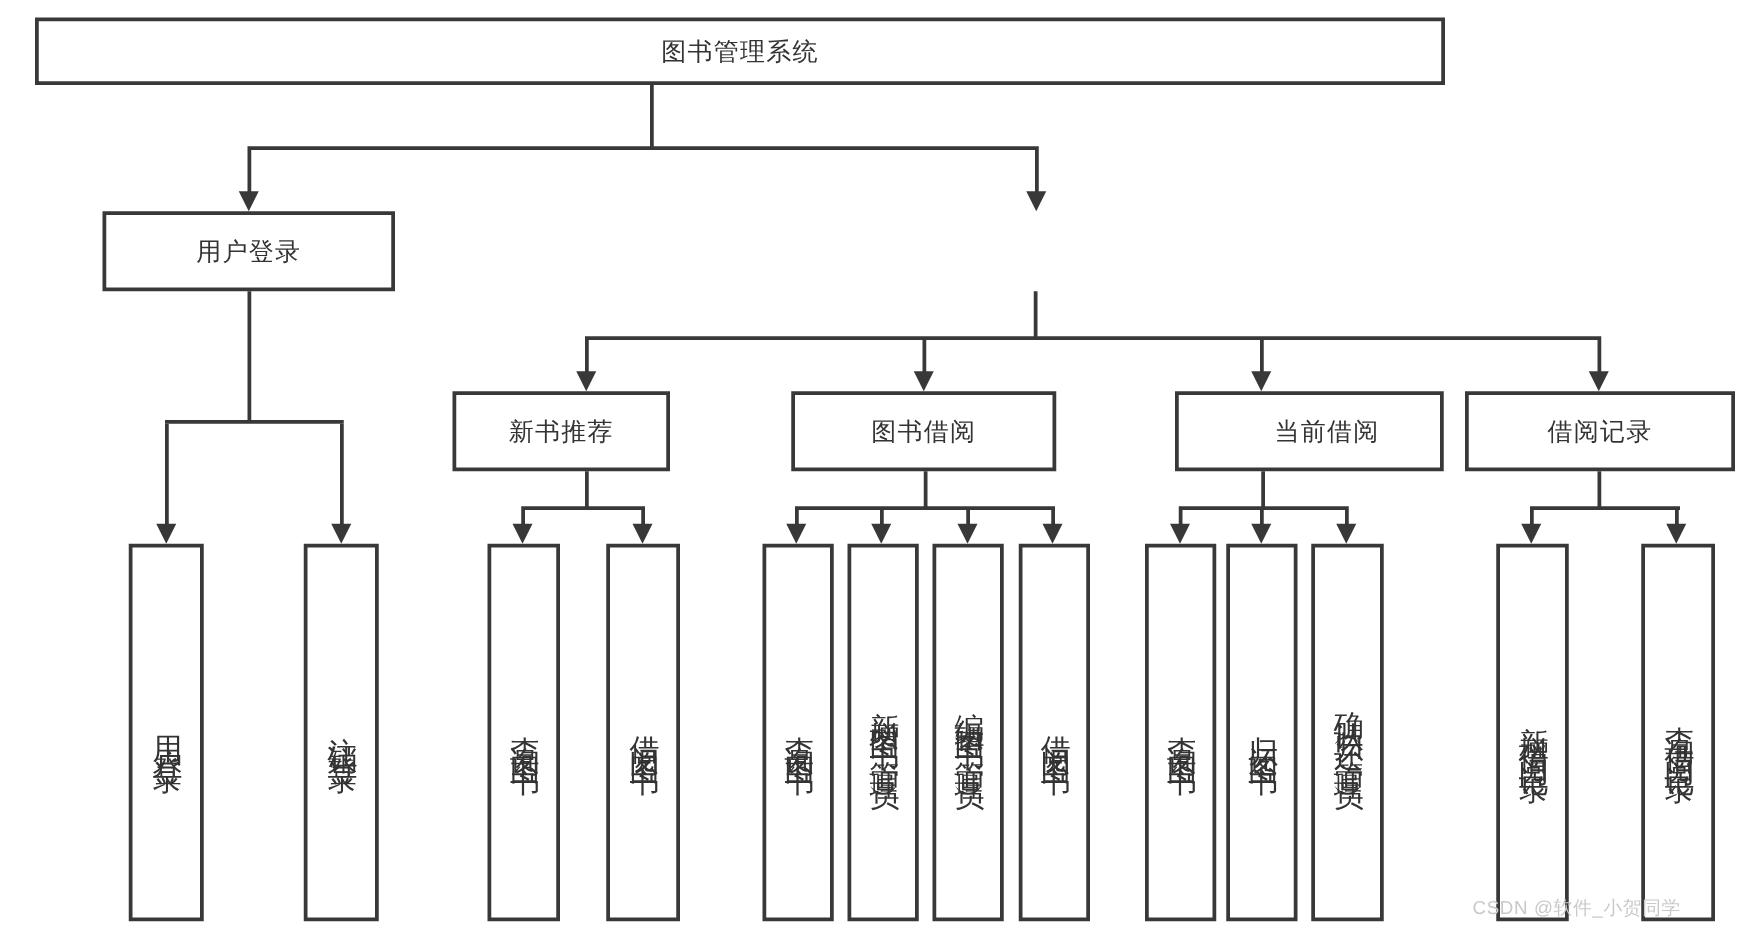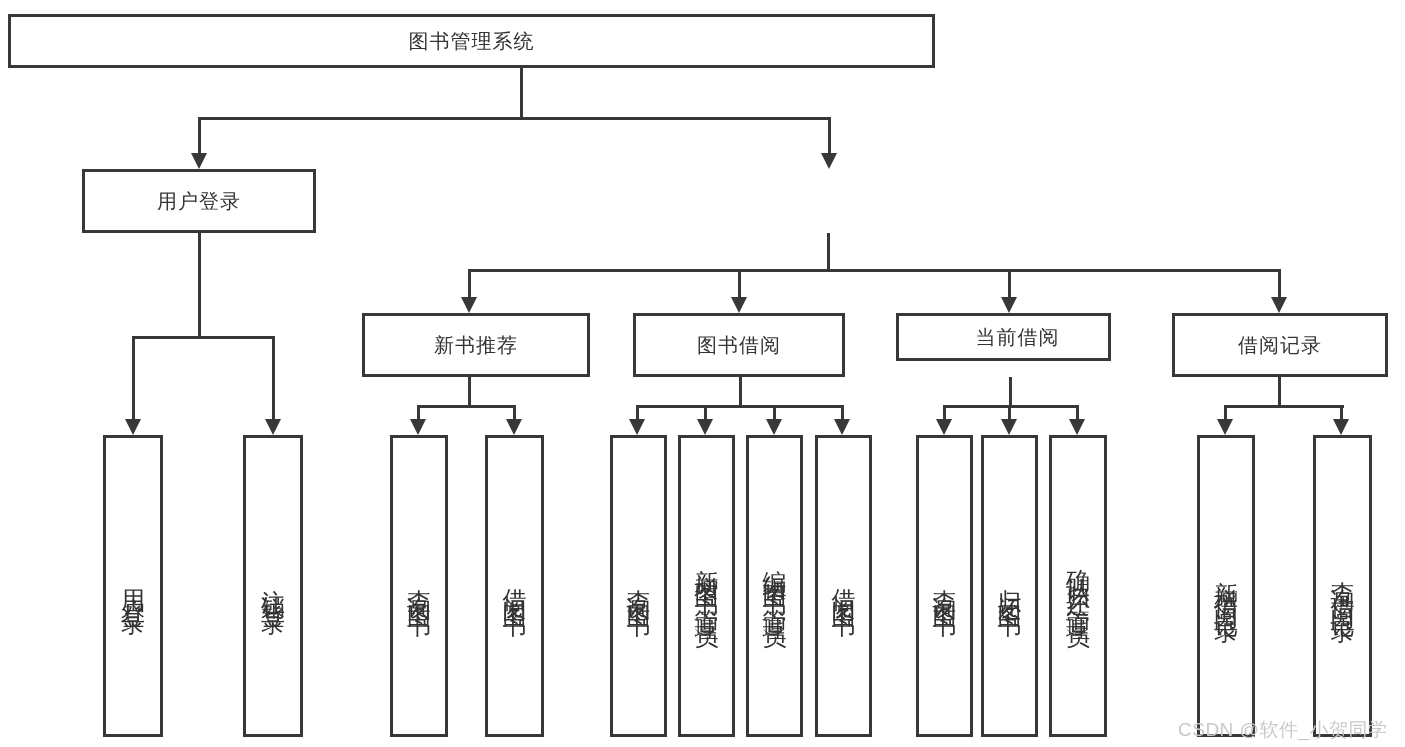--- a/index.html
+++ b/index.html
@@ -45,32 +45,32 @@
   .h{position:absolute;height:3px;background:#383838;}
   .arrow{
     position:absolute;width:0;height:0;
     border-left:8px solid transparent;
     border-right:8px solid transparent;
     border-top:16px solid #383838;
   }
   .watermark{
     position:absolute;
     left:1178px;top:717px;
-    font-size:19px;
+    font-size:15px;
     color:#c9c9cc;
     letter-spacing:0.5px;
     white-space:nowrap;
   }
 </style>
 </head>
 <body>
 
 <div id="canvas">
 
-  <div class="node" style="left:8px;top:14px;width:927px;height:54px;">
+  <div class="node" style="left:28px;top:14px;width:1128px;height:54px;">
     <span>图书管理系统</span>
   </div>
 
   <div class="v" style="left:520px;top:68px;height:51px;"></div>
   <div class="h" style="left:198px;top:117px;width:633px;"></div>
   <div class="v" style="left:198px;top:120px;height:34px;"></div>
   <div class="arrow" style="left:191px;top:153px;"></div>
   <div class="v" style="left:828px;top:120px;height:34px;"></div>
   <div class="arrow" style="left:821px;top:153px;"></div>
 
@@ -89,27 +89,27 @@
   <div class="h" style="left:468px;top:269px;width:813px;"></div>
   <div class="v" style="left:468px;top:272px;height:26px;"></div>
   <div class="arrow" style="left:461px;top:297px;"></div>
   <div class="v" style="left:738px;top:272px;height:26px;"></div>
   <div class="arrow" style="left:731px;top:297px;"></div>
   <div class="v" style="left:1008px;top:272px;height:26px;"></div>
   <div class="arrow" style="left:1001px;top:297px;"></div>
   <div class="v" style="left:1278px;top:272px;height:26px;"></div>
   <div class="arrow" style="left:1271px;top:297px;"></div>
 
-  <div class="node" style="left:362px;top:313px;width:228px;height:64px;align-items:center;">
+  <div class="node" style="left:362px;top:313px;width:174px;height:64px;align-items:center;">
     <span>新书推荐</span>
   </div>
   <div class="node" style="left:633px;top:313px;width:212px;height:64px;">
     <span>图书借阅</span>
   </div>
-  <div class="node" style="left:896px;top:313px;width:215px;height:48px;padding-left:28px;">
+  <div class="node" style="left:940px;top:313px;width:215px;height:64px;padding-left:28px;">
     <span>当前借阅</span>
   </div>
   <div class="node" style="left:1172px;top:313px;width:216px;height:64px;">
     <span>借阅记录</span>
   </div>
 
   <div class="v" style="left:468px;top:377px;height:30px;"></div>
   <div class="h" style="left:417px;top:405px;width:99px;"></div>
   <div class="v" style="left:417px;top:408px;height:12px;"></div>
   <div class="arrow" style="left:410px;top:419px;"></div>

